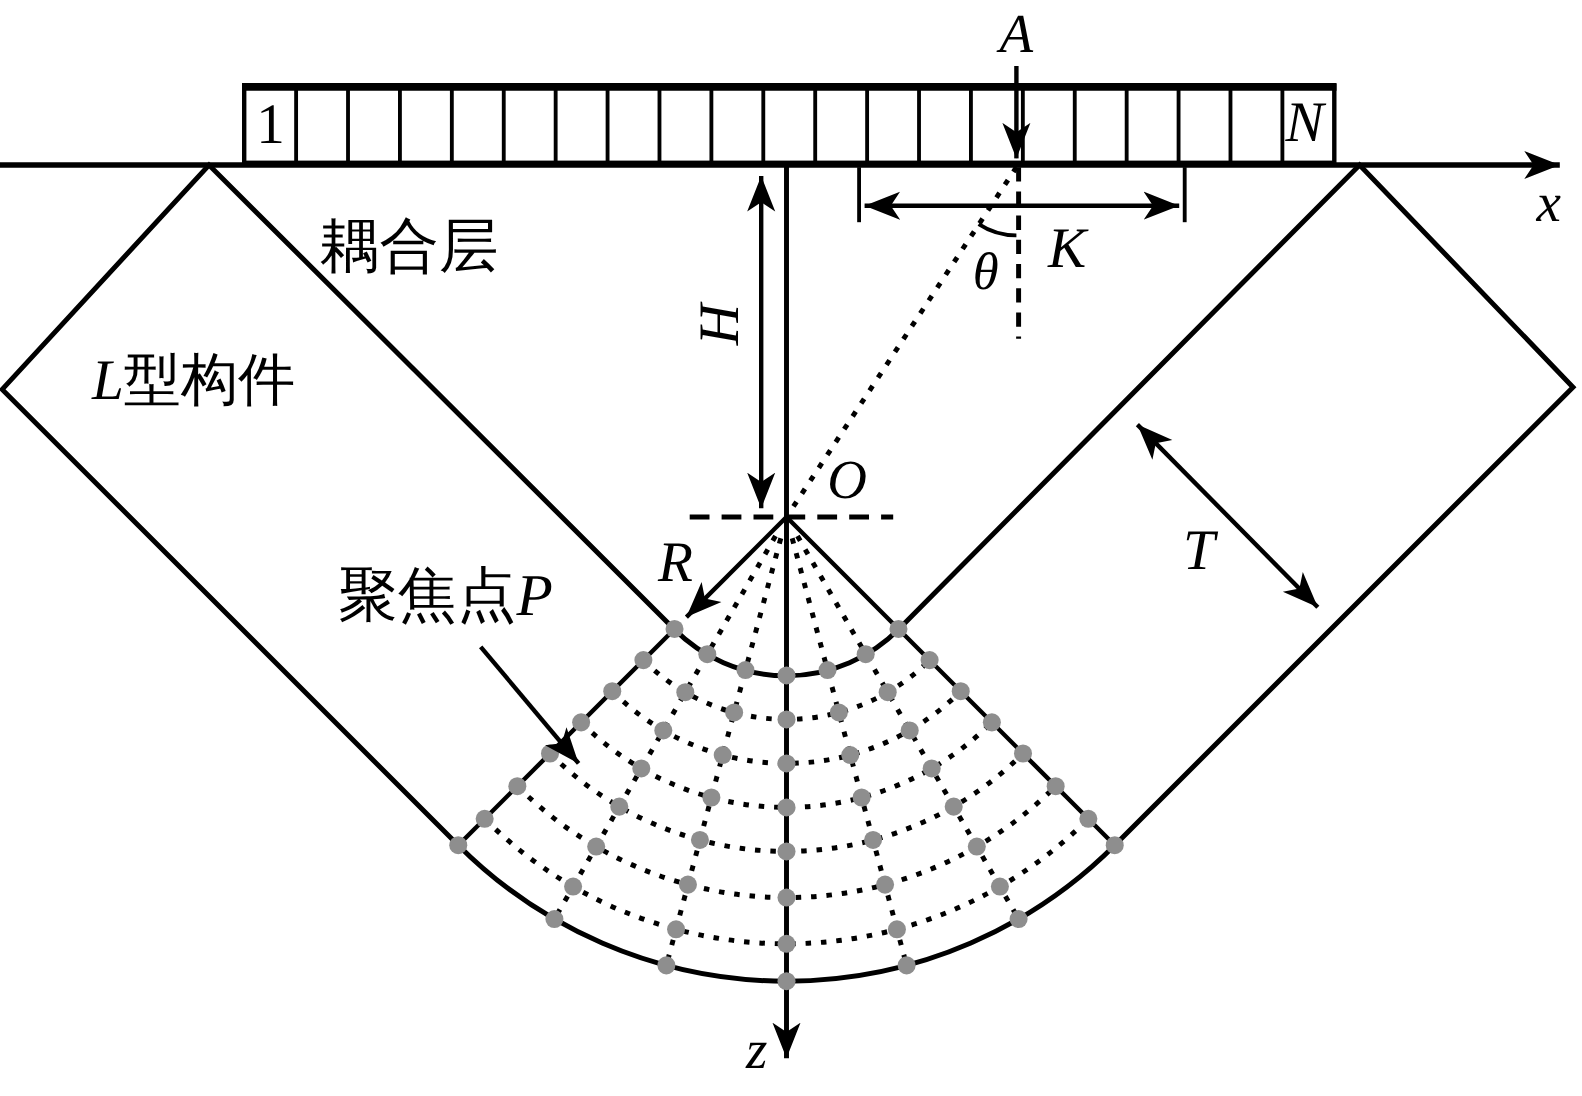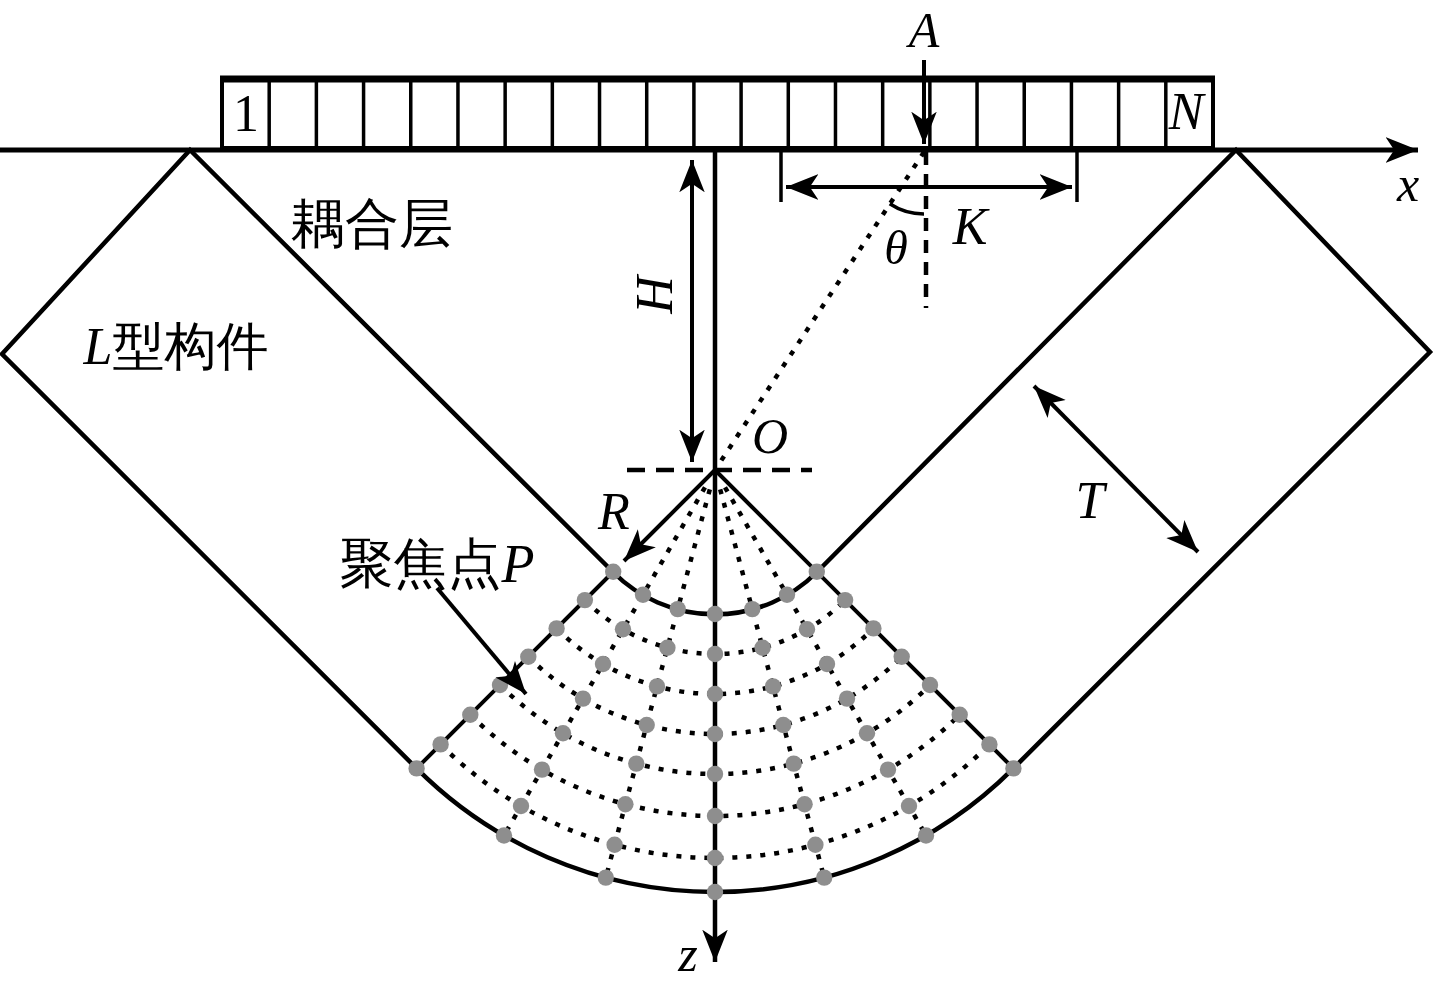--- a/index.html
+++ b/index.html
@@ -167,21 +167,21 @@
   <div class="lbl math" style="left:1186px;top:112px;font-size:52px;">N</div>
 
   <div class="lbl math" style="left:924px;top:30px;">A</div>
   <div class="lbl math" style="left:1408px;top:184px;">x</div>
   <div class="lbl math" style="left:688px;top:954px;">z</div>
 
   <div class="lbl cjk mixed" style="left:176px;top:347px;font-size:52px;"><i>L</i><span>型构件</span></div>
 
   <div class="lbl cjk" style="left:372px;top:224px;">耦合层</div>
 
-  <div class="lbl cjk mixed" style="left:405px;top:564px;margin-left:32px;"><span>聚焦点</span><i>P</i></div>
+  <div class="lbl cjk mixed" style="left:405px;top:541px;"><span>聚焦点</span><i>P</i></div>
 
   <div class="lbl math rot90" style="left:655px;top:295px;font-size:52px;">H</div>
   <div class="lbl math" style="left:896px;top:248px;font-size:48px;">θ</div>
   <div class="lbl math" style="left:970px;top:227px;font-size:52px;">K</div>
   <div class="lbl math" style="left:770px;top:436px;">O</div>
   <div class="lbl math" style="left:614px;top:512px;font-size:52px;">R</div>
   <div class="lbl math" style="left:1090px;top:501px;font-size:52px;">T</div>
 </div>
 
 </body></html>

